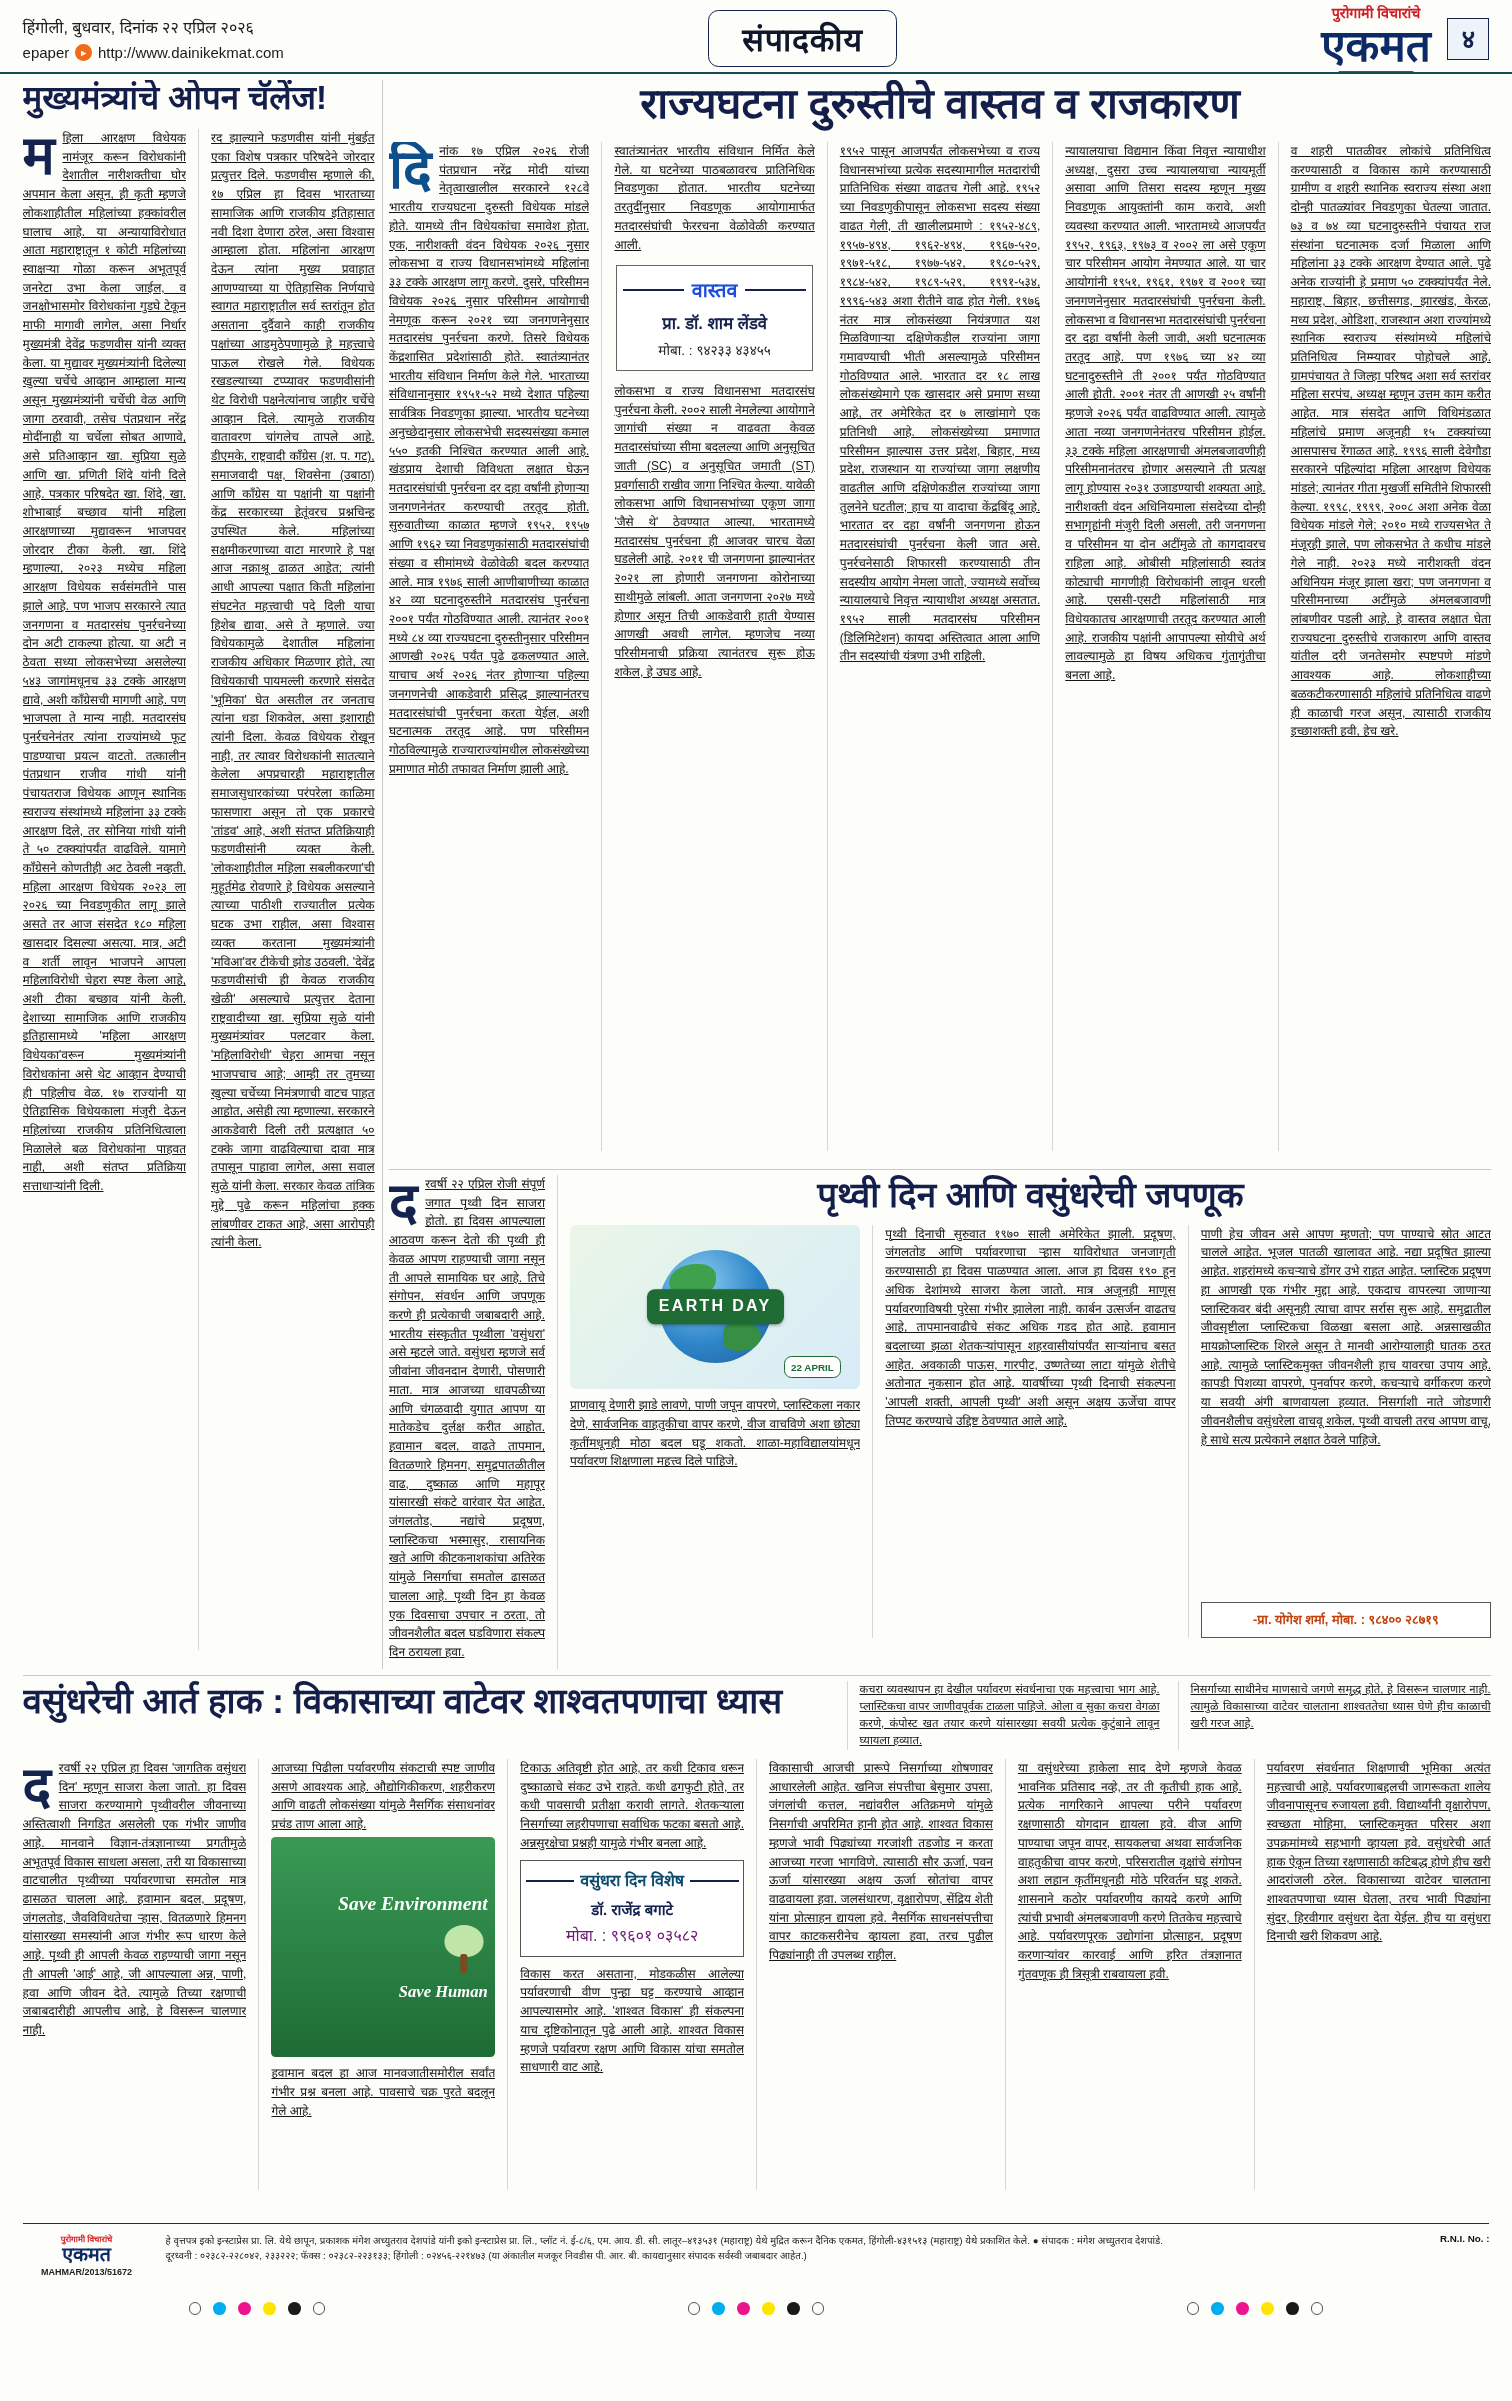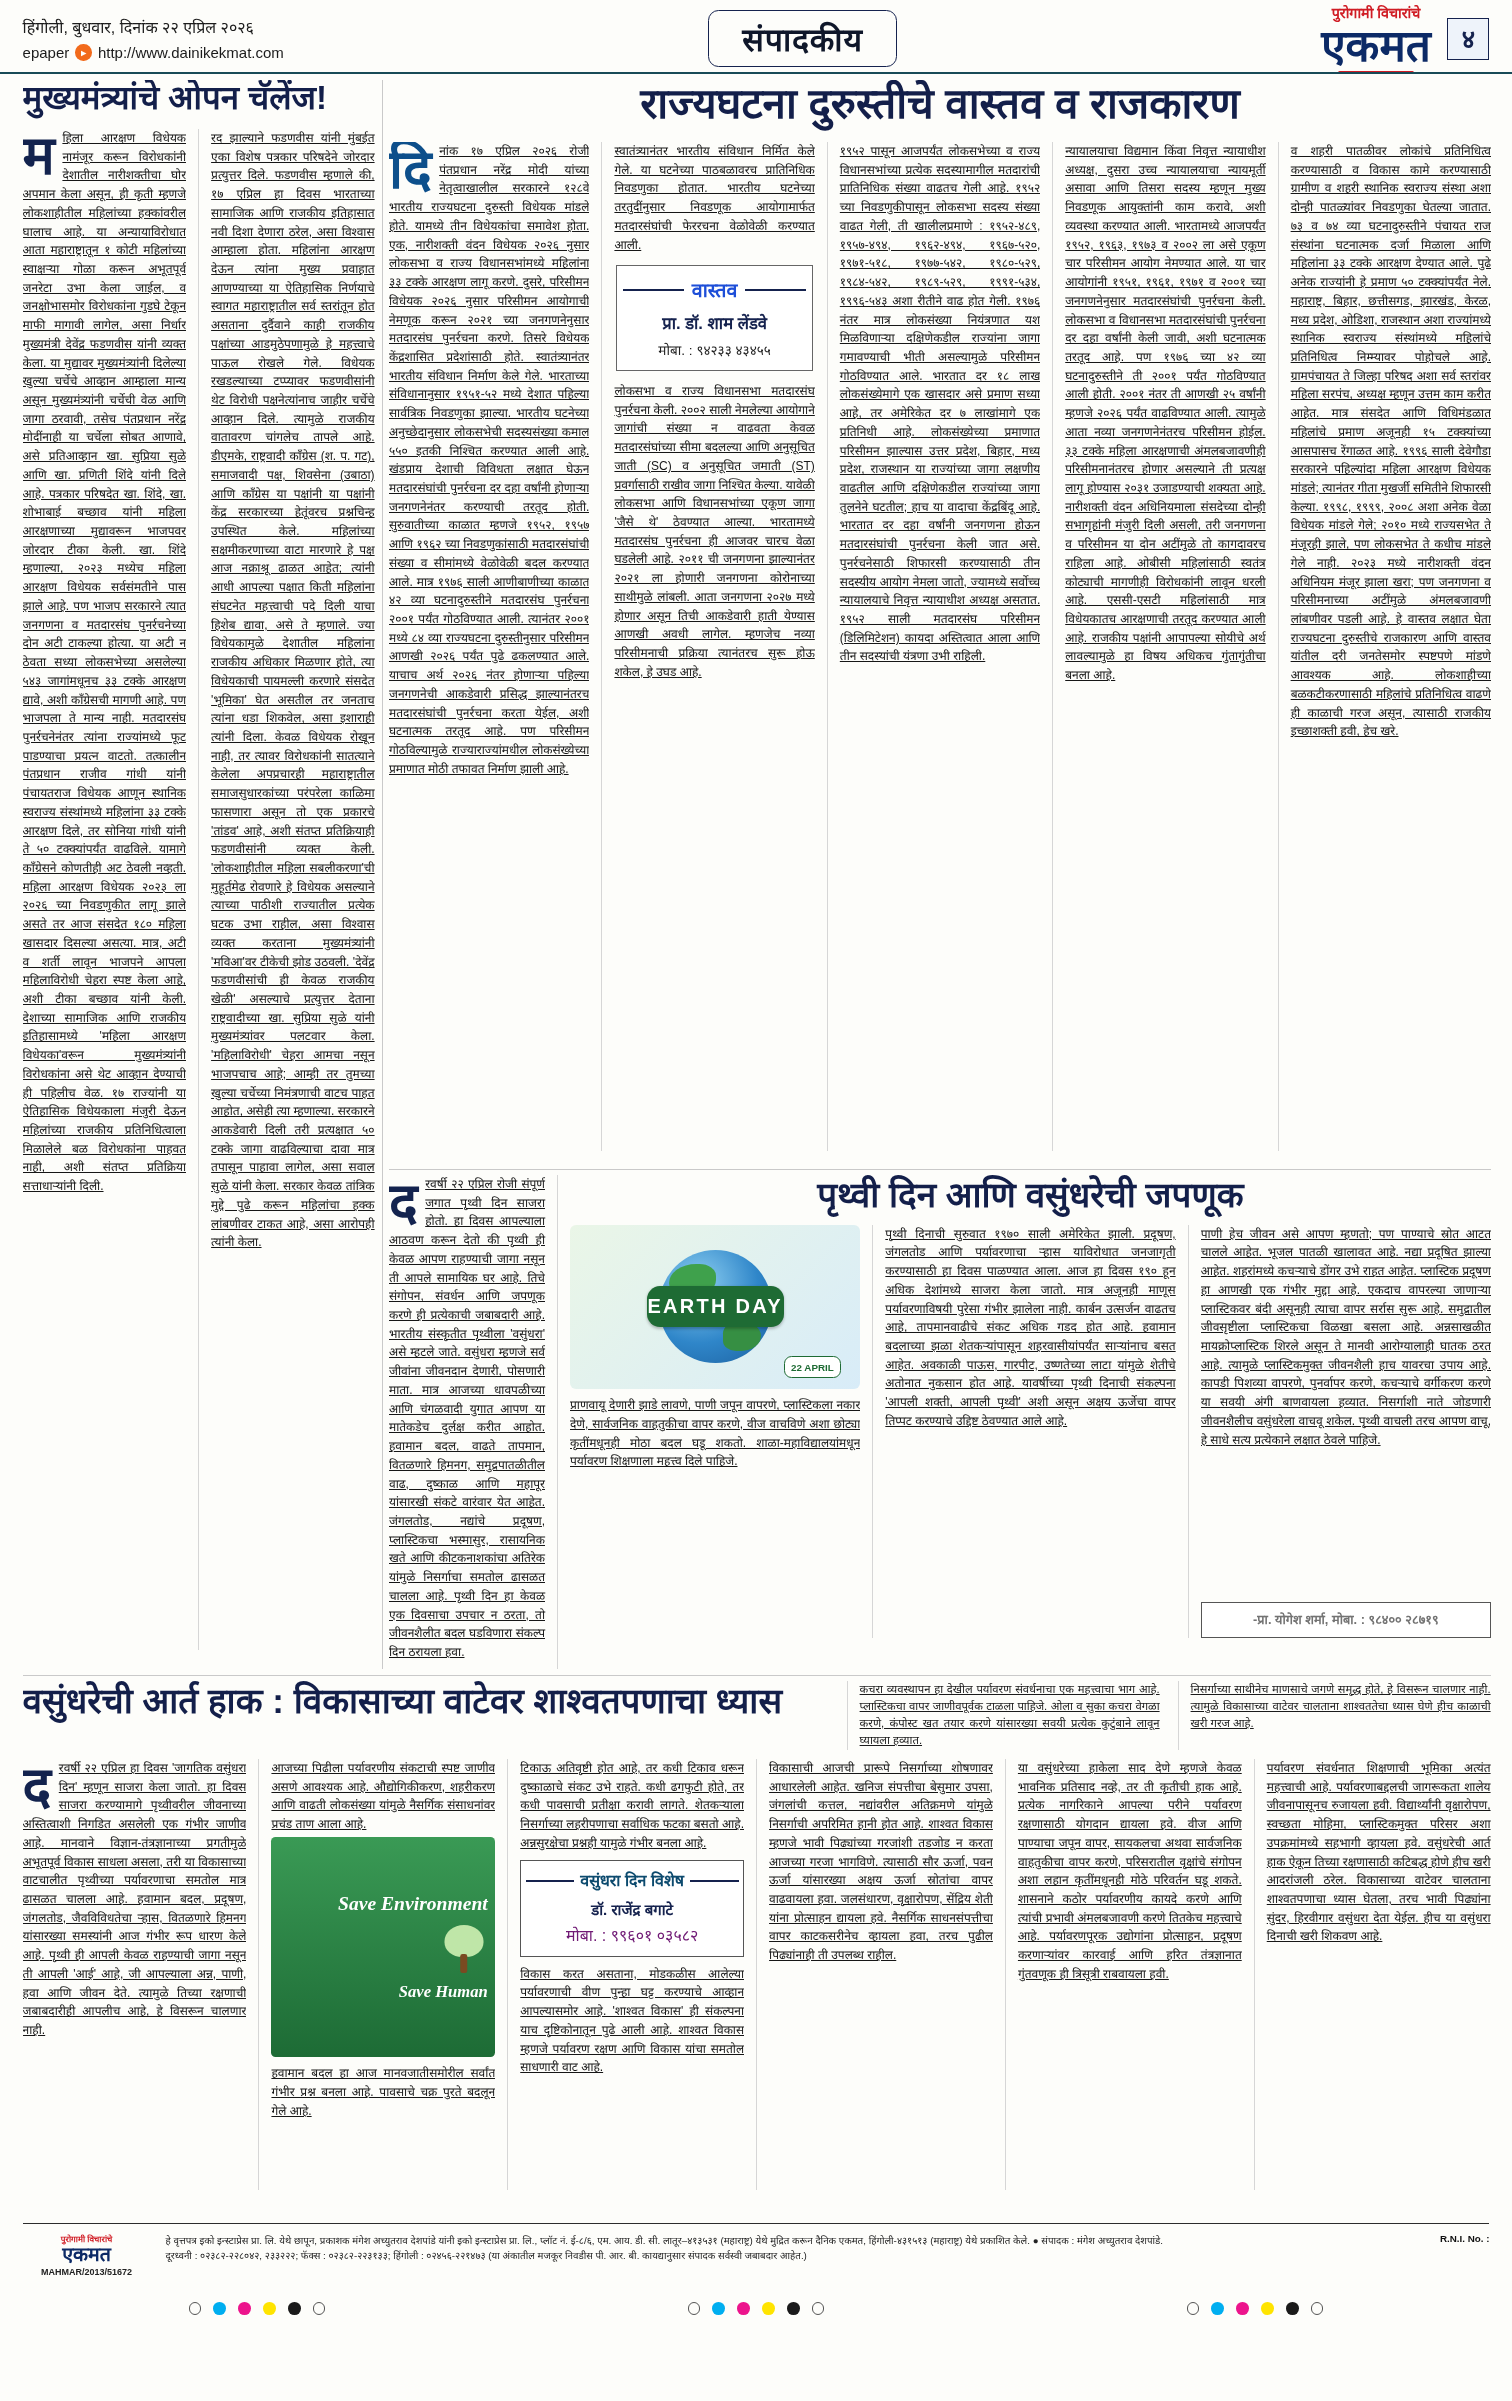--- a/index.html
+++ b/index.html
@@ -56,23 +56,23 @@
   .art-earth { left:389px; top:1175px; width:1102px; height:494px; display:flex; }
   .earth-left { width:169px; flex:0 0 169px; border-right:0.8px solid #d6d6d6; padding-right:12px; overflow:hidden; text-align:justify; font-size:12px; line-height:1.56; }
   .earth-right { flex:1; padding-left:12px; display:flex; flex-direction:column; }
   .earth-right .headline { font-size:35px; text-align:center; margin-bottom:10.5px; }
   .earth-right .cols { height:413px; }
   .earthcol { display:flex; flex-direction:column; }
   .earth-card { position:relative; width:100%; height:164px; background:linear-gradient(135deg,#eaf6e7,#d8ecf8); border-radius:6px; margin-bottom:7.5px; display:flex; align-items:center; justify-content:center; flex:0 0 auto; }
   .earth-globe { position:relative; width:113px; height:113px; border-radius:50%; background:radial-gradient(circle at 35% 30%, #8fd0f2, #2f86c9 55%, #1c5f9e); overflow:visible; }
   .earth-globe::before { content:""; position:absolute; width:47px; height:33px; top:13.6px; left:10.5px; background:#3fa14c; border-radius:62% 38% 55% 45%; }
   .earth-globe::after { content:""; position:absolute; width:38px; height:29px; bottom:12px; right:10.5px; background:#368f43; border-radius:45% 55% 60% 40%; }
-  .globe-band { position:absolute; left:-12px; right:-12px; top:50%; transform:translateY(-50%); background:#1e6b34; color:#fff; font-weight:bold; font-size:20px; text-align:center; letter-spacing:2.3px; padding:5.3px 0; border-radius:13px; box-shadow:0 1.5px 3px rgba(0,0,0,.25); z-index:2; }
+  .globe-band { position:absolute; left:-12px; right:-12px; top:50%; transform:translateY(-50%); background:#1e6b34; color:#fff; font-weight:bold; font-size:16px; text-align:center; letter-spacing:2.3px; padding:5.3px 0; border-radius:8px; box-shadow:0 1.5px 3px rgba(0,0,0,.25); z-index:2; }
   .earth-badge { position:absolute; right:19.6px; bottom:10.5px; background:#fff; border:1.5px solid #1e6b34; color:#1e6b34; font-weight:bold; font-size:9.8px; padding:2.3px 6px; border-radius:7.5px; }
-  .byline-box { border:0.8px solid #555; padding:6.8px 6px; text-align:center; font-weight:bold; font-size:12.8px; color:#737373; margin-top:0; flex:0 0 auto; background:#fff; }
+  .byline-box { border:0.8px solid #555; padding:6.8px 6px; text-align:center; font-weight:bold; font-size:12.8px; color:#c2410c; margin-top:0; flex:0 0 auto; background:#fff; }
 
   .h-div2 { position:absolute; left:22.6px; top:1675px; width:1468px; height:0.8px; background:#c9c9c9; }
 
   
   .art-vasu { left:22.6px; top:1681px; width:1468px; height:539px; }
   .vasu-head-row { display:flex; gap:18px; align-items:flex-start; margin-bottom:9px; }
   .art-vasu .headline { font-size:35px; width:806px; flex:0 0 auto; }
   .vasu-side { flex:1; font-size:11.3px; line-height:1.5; text-align:justify; height:69px; overflow:hidden; border-left:0.8px solid #d6d6d6; padding-left:12px; }
   .art-vasu .cols { height:431px; }
   .vasucol { display:flex; flex-direction:column; }

